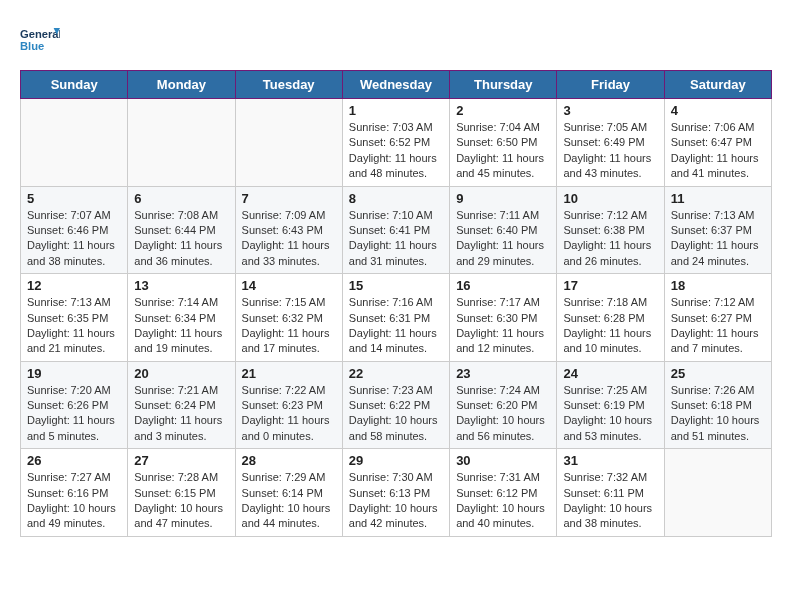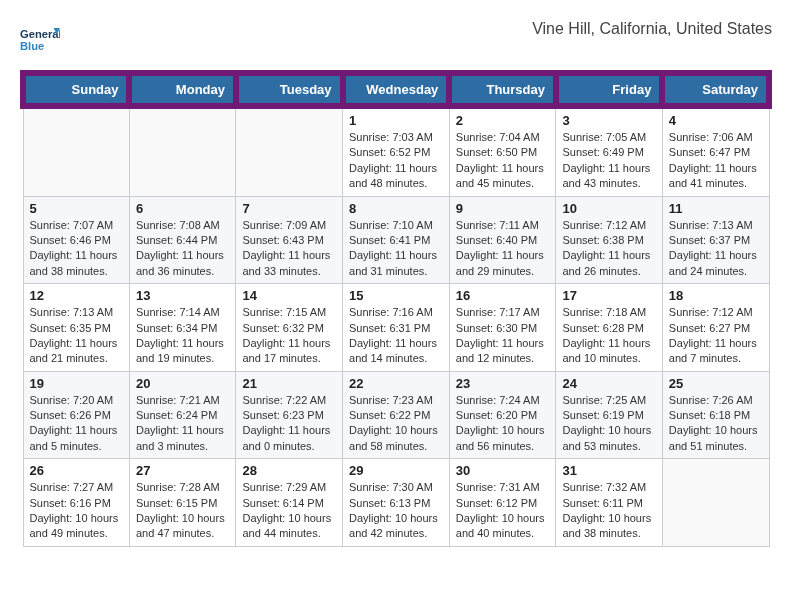--- a/index.html
+++ b/index.html
@@ -41,24 +41,24 @@
       color: #444;
     }
     .calendar {
       width: 100%;
       border-collapse: collapse;
       border: 1px solid #ccc;
     }
     .calendar th {
       background-color: #2e6da4;
       color: #fff;
-      text-align: right;
+      text-align: center;
       padding: 6px 8px;
       font-size: 13px;
-      border: 6px solid #701a75;
+      border: 1px solid #701a75;
     }
     .calendar td {
       border: 1px solid #ccc;
       vertical-align: top;
       padding: 4px 6px;
       width: 107px;
       min-height: 80px;
       font-size: 11px;
       color: #222;
       background: #fff;
@@ -89,21 +89,20 @@
 
 <div class="header-section">
   <div class="logo">
     <svg class="logo-icon" viewBox="0 0 50 50" xmlns="http://www.w3.org/2000/svg">
       <text x="0" y="22" font-size="14" font-weight="bold" fill="#1a3a5c">General</text>
       <text x="0" y="38" font-size="14" font-weight="bold" fill="#2e86c1">Blue</text>
       <polygon points="42,10 50,10 46,18" fill="#2e86c1"></polygon>
     </svg>
   </div>
   <div class="title-section">
-    <div class="location-title">Vine Hill, California, United States</div>
   </div>
 </div>
 
 <table class="calendar">
   <thead>
     <tr>
     <th>Sunday</th>
         <th>Monday</th>
         <th>Tuesday</th>
         <th>Wednesday</th>

